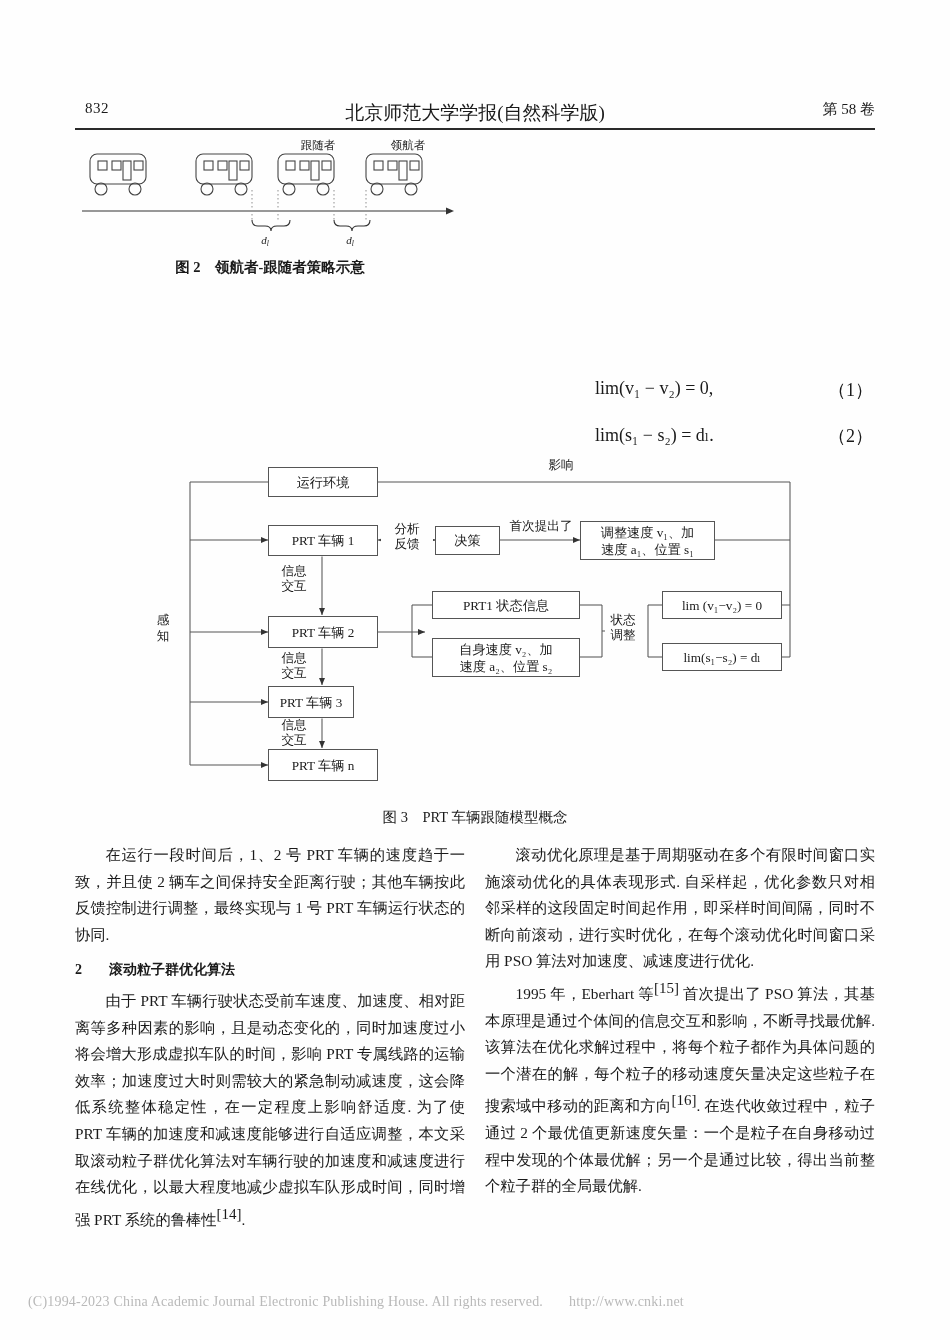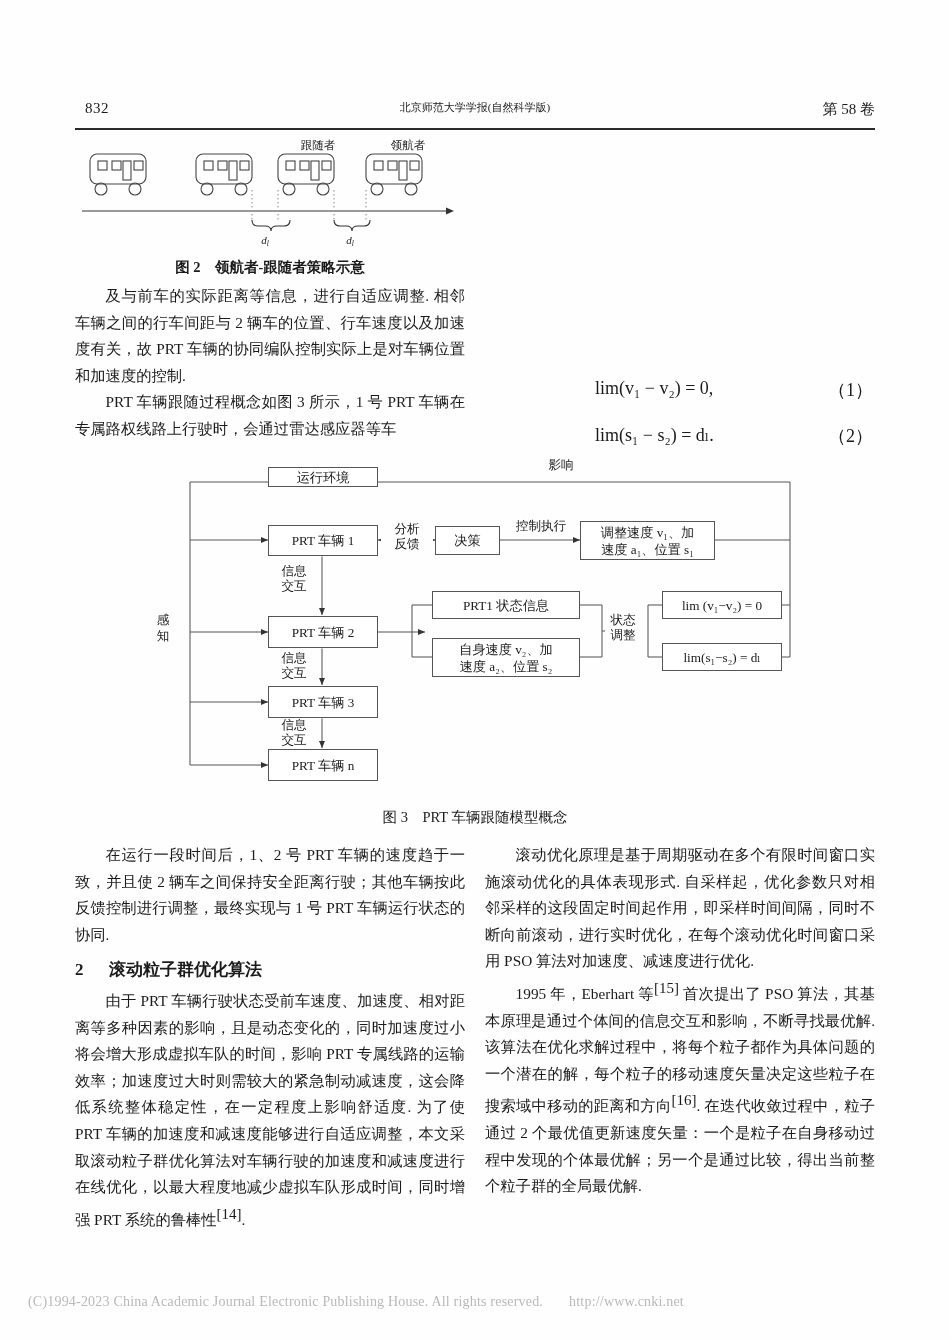--- a/index.html
+++ b/index.html
@@ -11,21 +11,21 @@
     position:relative;
     overflow:hidden;
   }
   .page{position:absolute;inset:0;}
 
   
   .runhead{
     position:absolute;left:75px;top:100px;width:800px;height:26px;
   }
   .runhead .folio{position:absolute;left:0;top:0;font-size:15px;letter-spacing:.5px;margin-left:10px;}
-  .runhead .jtitle{position:absolute;left:0;right:0;top:0;text-align:center;font-size:11px;}
+  .runhead .jtitle{position:absolute;left:0;right:0;top:0;text-align:center;font-size:19px;}
   .runhead .vol{position:absolute;right:0;top:0;font-size:15px;}
   .rule{position:absolute;left:75px;top:128px;width:800px;height:1.6px;background:#2a2a2a;}
 
   
   .col{position:absolute;width:390px;font-size:15.3px;line-height:26.6px;text-align:justify;}
   .colL{left:75px;}
   .colR{left:485px;}
   p{margin:0;text-indent:2em;}
   p.noind{text-indent:0;}
   .sup{font-size:15px;vertical-align:super;}
@@ -47,21 +47,21 @@
     position:absolute;border:1.1px solid #555;background:#fff;
     display:flex;align-items:center;justify-content:center;
     font-size:13.2px;line-height:17px;text-align:center;box-sizing:border-box;
   }
   .fig3 .lbl{position:absolute;font-size:12.6px;line-height:15px;text-align:center;
              background:#fefefe;color:#1a1a1a;}
   .fig3cap{position:absolute;left:75px;top:808px;width:800px;text-align:center;
            font-size:14.5px;font-weight:normal;}
 
   
-  .h2{font-size:17px;font-weight:bold;margin:9px 0 4px 0;}
+  .h2{font-size:14px;font-weight:bold;margin:9px 0 4px 0;}
   .h2 .num{display:inline-block;width:34px;}
 
   
   .footer{position:absolute;left:28px;top:1294px;width:894px;
           font-size:14px;color:#b9b9b9;letter-spacing:.2px;
           font-family:"Liberation Serif",serif;}
   .footer .url{margin-left:26px;}
 </style>
 </head>
 <body>
@@ -131,24 +131,20 @@
       <path d="M256,84 q0,6 6,6 h6 q6,0 6,5 q0,-5 6,-5 h6 q6,0 6,-6" stroke="#333"></path>
     </g>
     <polygon points="368,71.5 376,75 368,78.5" fill="#333"></polygon>
     <text x="240" y="13" font-size="11.5" text-anchor="middle" fill="#1a1a1a" font-family="Liberation Serif, serif">跟随者</text>
     <text x="330" y="13" font-size="11.5" text-anchor="middle" fill="#1a1a1a" font-family="Liberation Serif, serif">领航者</text>
     <text x="187" y="108" font-size="11" text-anchor="middle" fill="#1a1a1a" font-style="italic" font-family="Liberation Serif, serif">d<tspan font-size="7.5" dy="2">l</tspan></text>
     <text x="272" y="108" font-size="11" text-anchor="middle" fill="#1a1a1a" font-style="italic" font-family="Liberation Serif, serif">d<tspan font-size="7.5" dy="2">l</tspan></text>
   </svg>
   <div class="fig2cap">图 2　领航者-跟随者策略示意</div>
 
-  <div class="col colL" style="top:283px;">
-    <p>及与前车的实际距离等信息，进行自适应调整. 相邻车辆之间的行车间距与 2 辆车的位置、行车速度以及加速度有关，故 PRT 车辆的协同编队控制实际上是对车辆位置和加速度的控制.</p>
-    <p>PRT 车辆跟随过程概念如图 3 所示，1 号 PRT 车辆在专属路权线路上行驶时，会通过雷达感应器等车</p>
-  </div>
 
 
   <div class="eqblock" style="top:378px;">
     <div class="eqrow">
       <span class="eqbody">lim(v₁ − v₂) = 0,</span>
       <span class="eqnum">（1）</span>
     </div>
     <div class="eqrow" style="margin-top:12px;">
       <span class="eqbody">lim(s₁ − s₂) = dₗ.</span>
       <span class="eqnum">（2）</span>
@@ -197,44 +193,44 @@
         <line x1="430" y1="153" x2="452" y2="153"></line>
         <line x1="430" y1="205" x2="452" y2="205"></line>
         <line x1="452" y1="153" x2="452" y2="205"></line>
         <line x1="452" y1="179" x2="488" y2="179" marker-end="url(#ar)"></line>
         <line x1="498" y1="153" x2="498" y2="205"></line>
         <line x1="498" y1="153" x2="512" y2="153"></line>
         <line x1="498" y1="205" x2="512" y2="205"></line>
       </g>
     </svg>
 
-    <div class="bx" style="left:118px;top:15px;width:110px;height:20px;">运行环境</div>
+    <div class="bx" style="left:118px;top:15px;width:110px;height:30px;">运行环境</div>
 
     <div class="bx" style="left:118px;top:73px;width:110px;height:31px;">PRT 车辆 1</div>
     <div class="bx" style="left:118px;top:164px;width:110px;height:32px;">PRT 车辆 2</div>
-    <div class="bx" style="left:118px;top:234px;width:110px;height:32px;">PRT 车辆 3</div>
+    <div class="bx" style="left:118px;top:234px;width:86px;height:32px;">PRT 车辆 3</div>
     <div class="bx" style="left:118px;top:297px;width:110px;height:32px;">PRT 车辆 n</div>
 
     <div class="bx" style="left:285px;top:74px;width:65px;height:29px;">决策</div>
 
     <div class="bx" style="left:430px;top:69px;width:135px;height:39px;white-space:pre-line;">调整速度 v₁、加
 速度 a₁、位置 s₁</div>
 
     <div class="bx" style="left:282px;top:139px;width:148px;height:28px;">PRT1 状态信息</div>
     <div class="bx" style="left:282px;top:186px;width:148px;height:39px;white-space:pre-line;">自身速度 v₂、加
 速度 a₂、位置 s₂</div>
 
     <div class="bx" style="left:512px;top:139px;width:120px;height:28px;">lim (v₁−v₂) = 0</div>
     <div class="bx" style="left:512px;top:191px;width:120px;height:28px;">lim(s₁−s₂) = dₗ</div>
 
     <div class="lbl" style="left:388px;top:6px;width:46px;">影响</div>
     <div class="lbl" style="left:4px;top:160px;width:18px;line-height:16px;">感知</div>
     <div class="lbl" style="left:231px;top:70px;width:52px;white-space:pre-line;">分析
 反馈</div>
-    <div class="lbl" style="left:355px;top:67px;width:72px;">控制执行</div>
+    <div class="lbl" style="left:355px;top:67px;width:72px;">首次提出了</div>
     <div class="lbl" style="left:120px;top:112px;width:48px;white-space:pre-line;">信息
 交互</div>
     <div class="lbl" style="left:120px;top:199px;width:48px;white-space:pre-line;">信息
 交互</div>
     <div class="lbl" style="left:120px;top:266px;width:48px;white-space:pre-line;">信息
 交互</div>
     <div class="lbl" style="left:455px;top:161px;width:36px;white-space:pre-line;">状态
 调整</div>
   </div>
   <div class="fig3cap">图 3　PRT 车辆跟随模型概念</div>

